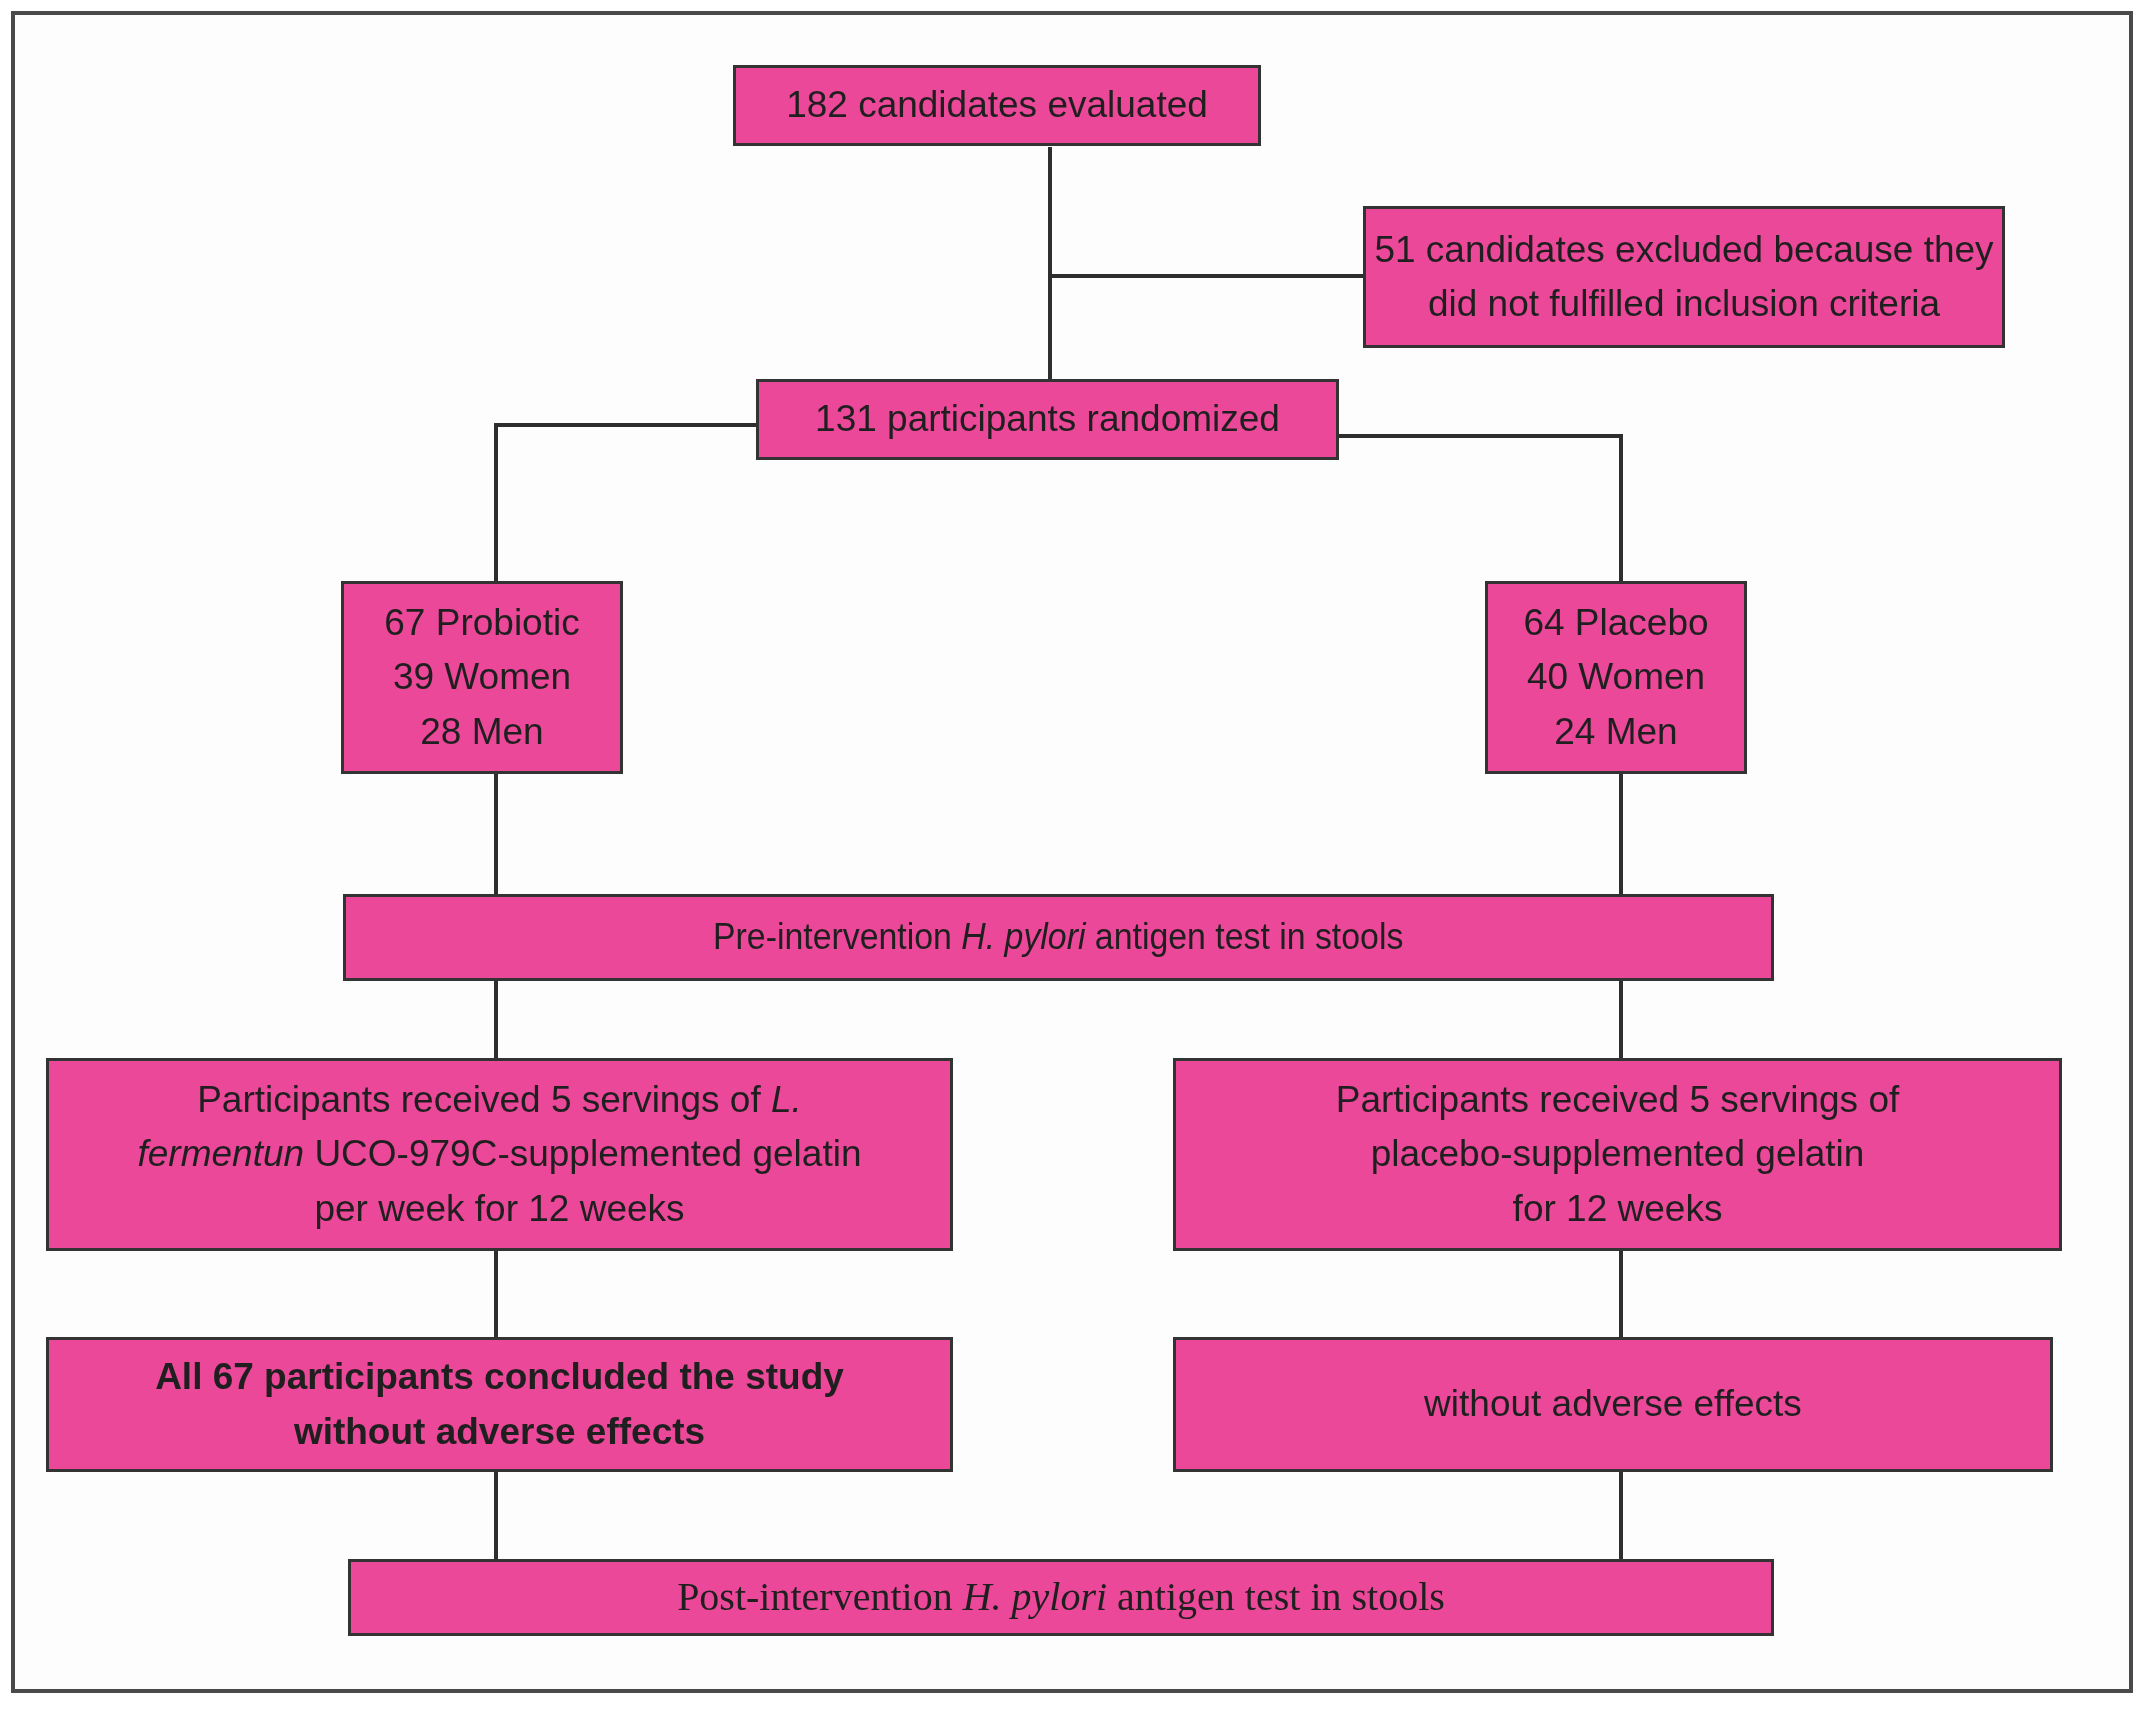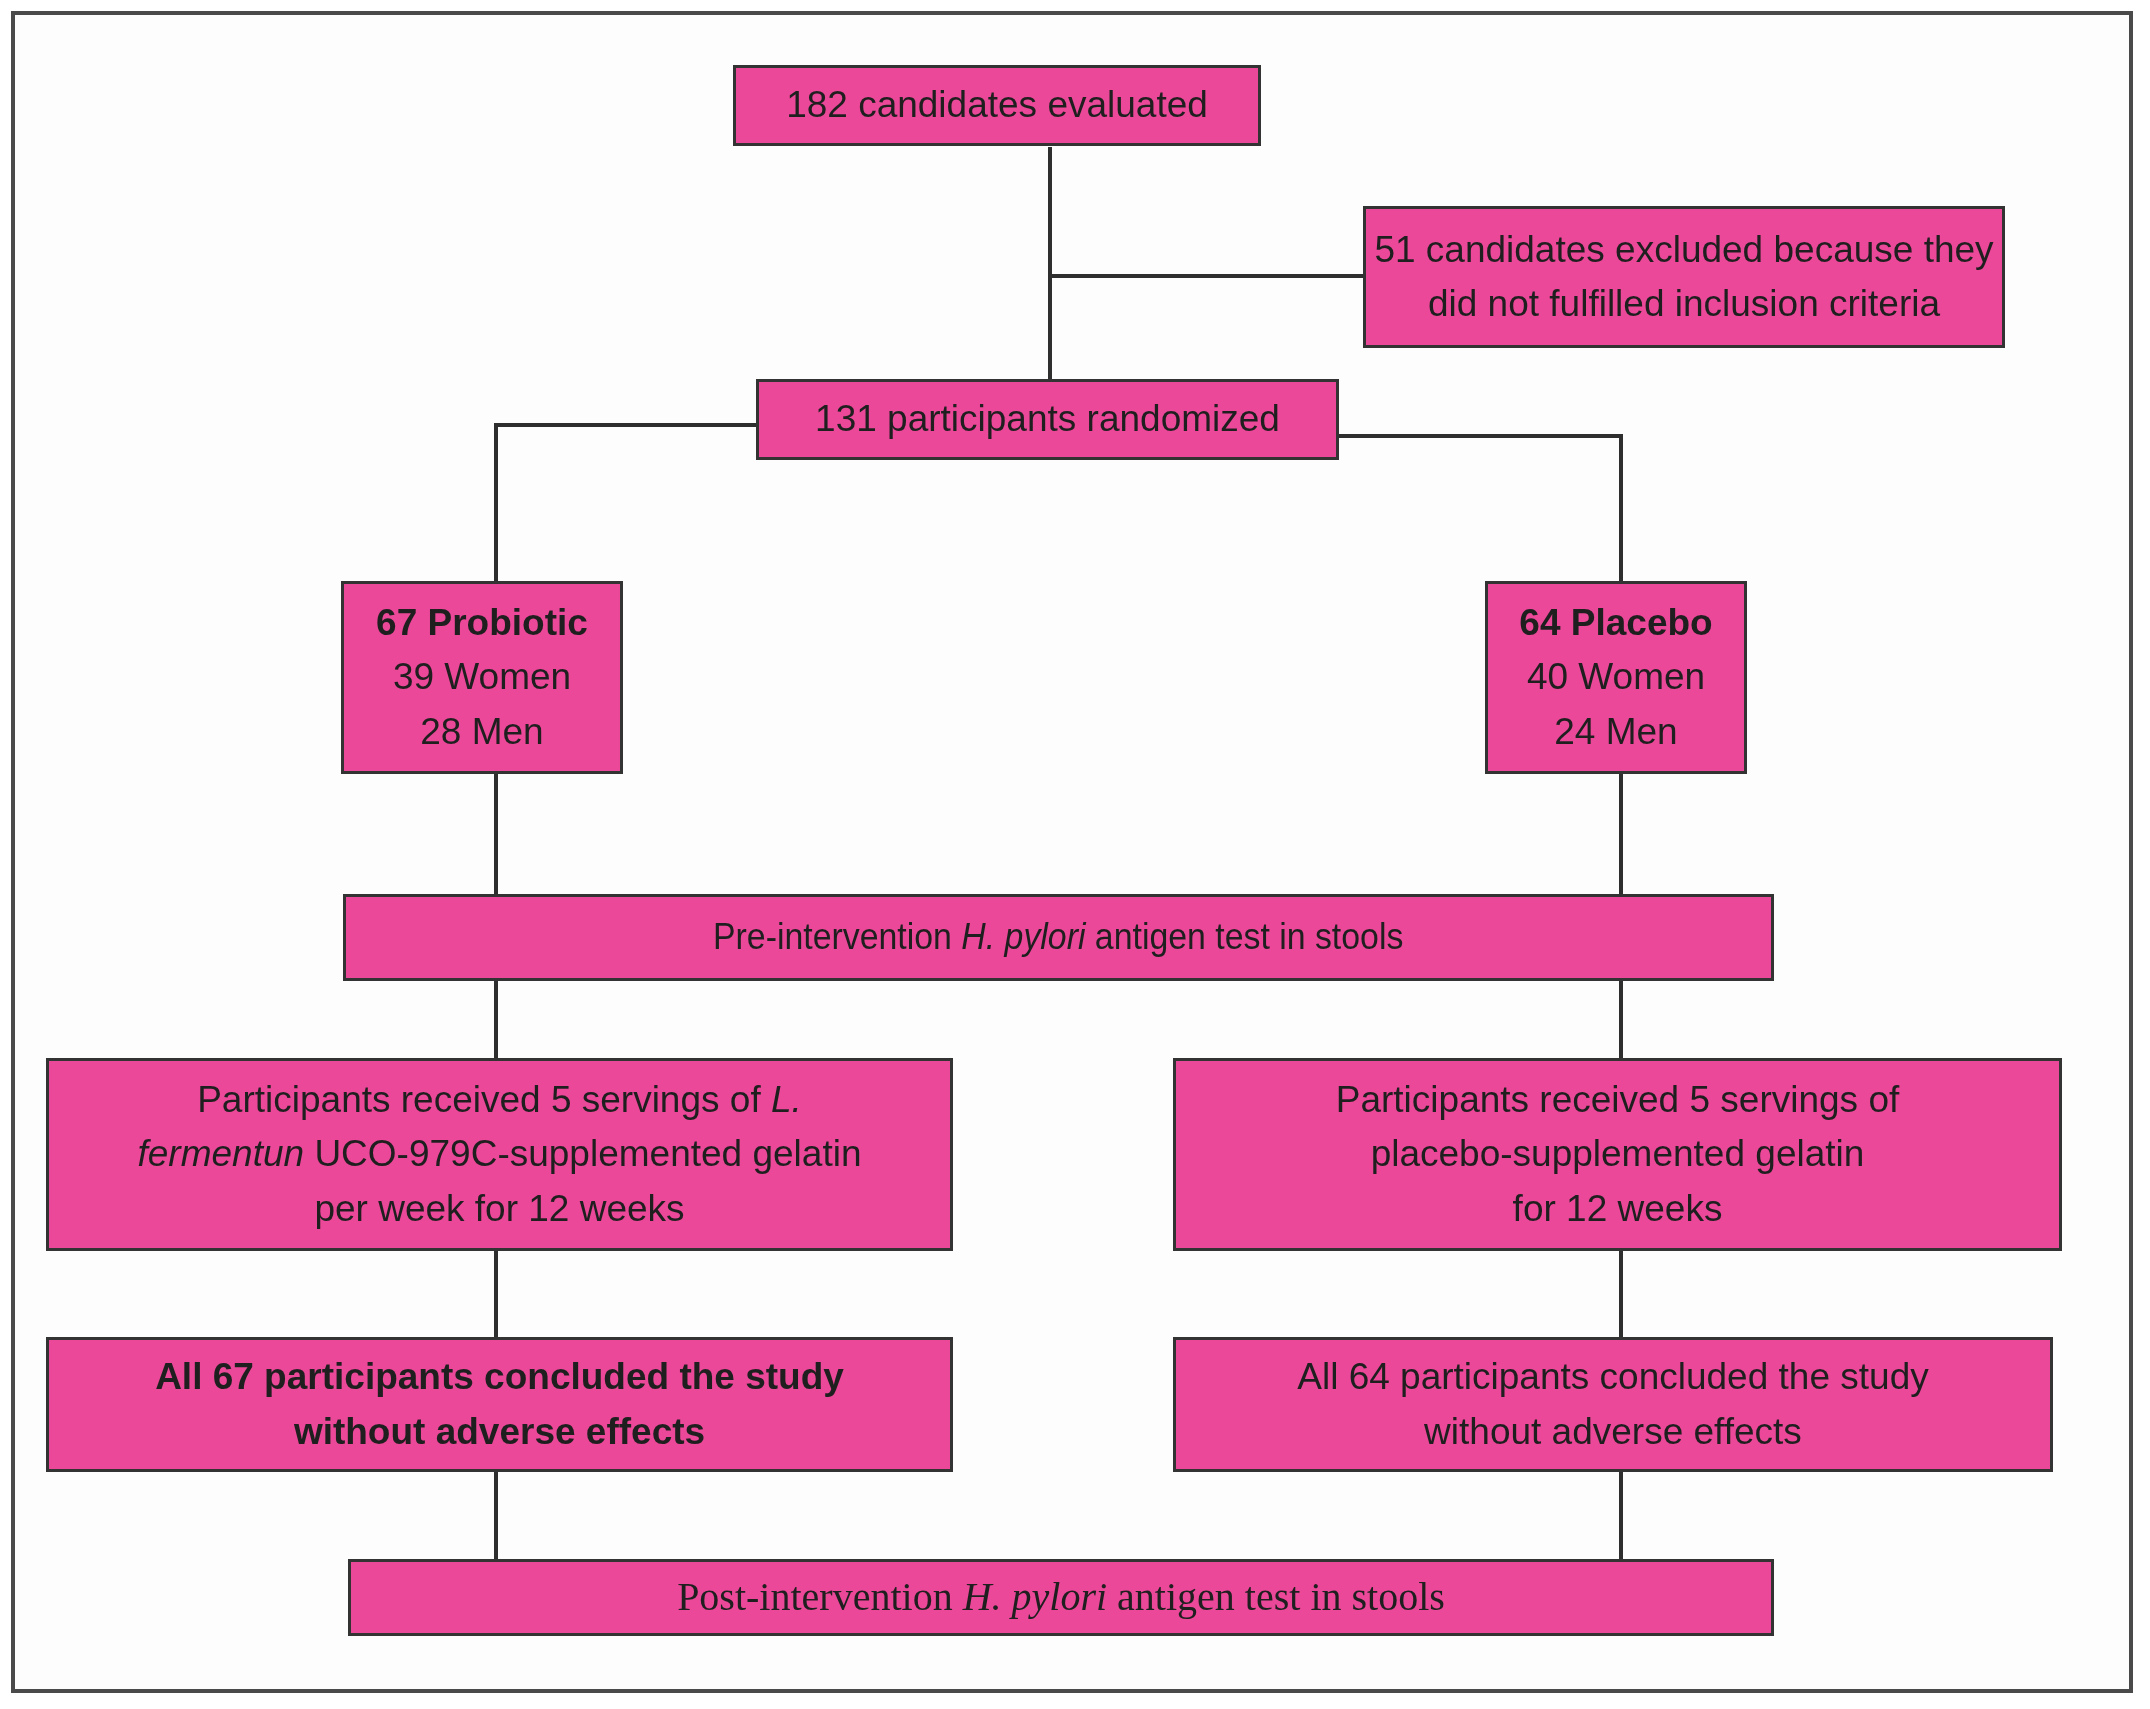--- a/index.html
+++ b/index.html
@@ -35,21 +35,21 @@
     font-size: 37px;
     line-height: 1.46;
     color: #1f1f1f;
   }
   .line {
     position: absolute;
     background: #2e2e2e;
   }
   .vline { width: 3.5px; }
   .hline { height: 3.5px; }
-  .bold  { font-weight: bold; }
+  .bold  { font-weight: normal; }
   .it    { font-style: italic; }
   .condensed {
     display: inline-block;
     transform: scaleX(0.94);
     font-size: 36px;
     white-space: nowrap;
   }
   .serifline {
     font-family: "Liberation Serif", serif;
     font-size: 40px;
@@ -127,20 +127,19 @@
   <div>placebo-supplemented gelatin</div>
   <div>for 12 weeks</div>
 </div>
 
 <div class="box" id="box-lconc">
   <div>All 67 participants concluded the study</div>
   <div>without adverse effects</div>
 </div>
 
 <div class="box" id="box-rconc">
-  <div>All 64 participants concluded the study</div>
   <div>without adverse effects</div>
 </div>
 
 <div class="box" id="box-posttest">
   <div class="serifline"><span>Post-intervention </span><span class="it">H. pylori</span><span> antigen test in stools</span></div>
 </div>
 
 
 </body></html>

